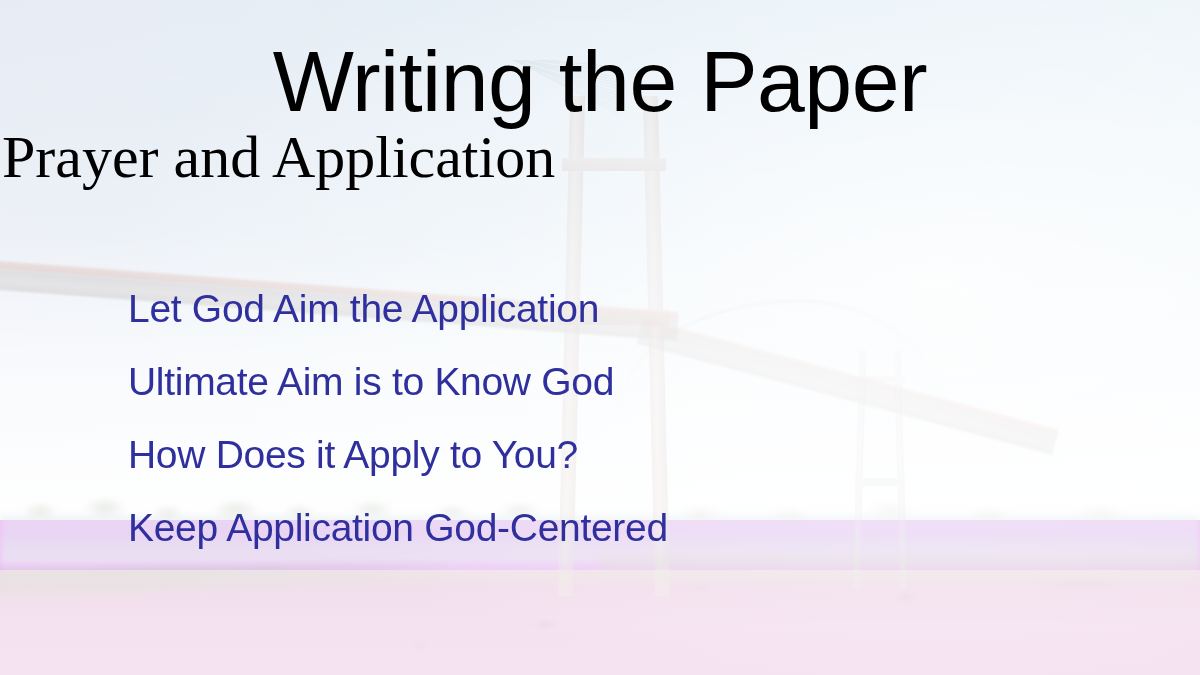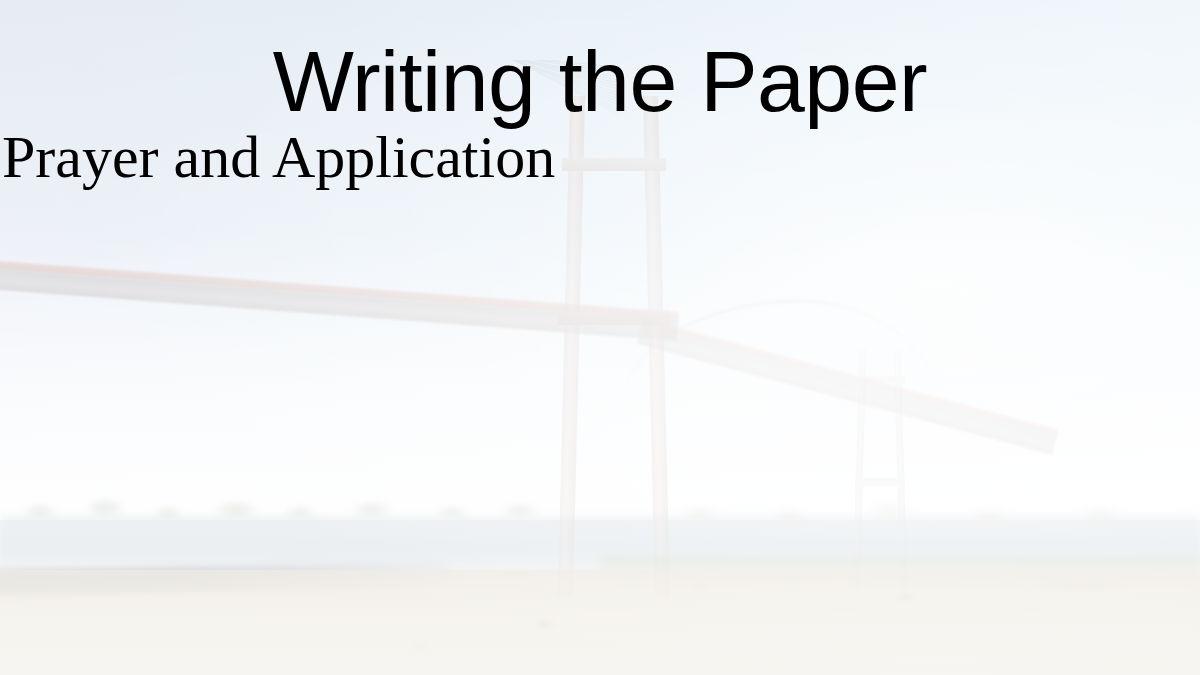--- a/index.html
+++ b/index.html
@@ -10,21 +10,21 @@
   }
   body {
     font-family: "Liberation Sans", sans-serif;
   }
 
   #slide {
     position: relative;
     width: 1200px;
     height: 675px;
     overflow: hidden;
-    background: #e5e5e5;
+    background: #d946ef;
   }
 
   
   .bg-photo {
     position: absolute;
     inset: 0;
     overflow: hidden;
   }
 
   
@@ -401,15 +401,21 @@
   </div>
 
   <div class="text-layer">
 
     <div class="slide-title">Writing the Paper</div>
 
     <div class="subtitle-block">
       <span class="subtitle-line">Prayer and Application</span>
     </div>
 
+    <ul class="bullets">
+      <li class="bullet">Let God Aim the Application</li>
+      <li class="bullet">Ultimate Aim is to Know God</li>
+      <li class="bullet">How Does it Apply to You?</li>
+      <li class="bullet">Keep Application God-Centered</li>
+    </ul>
 
   </div>
 </div>
 
 </body></html>

